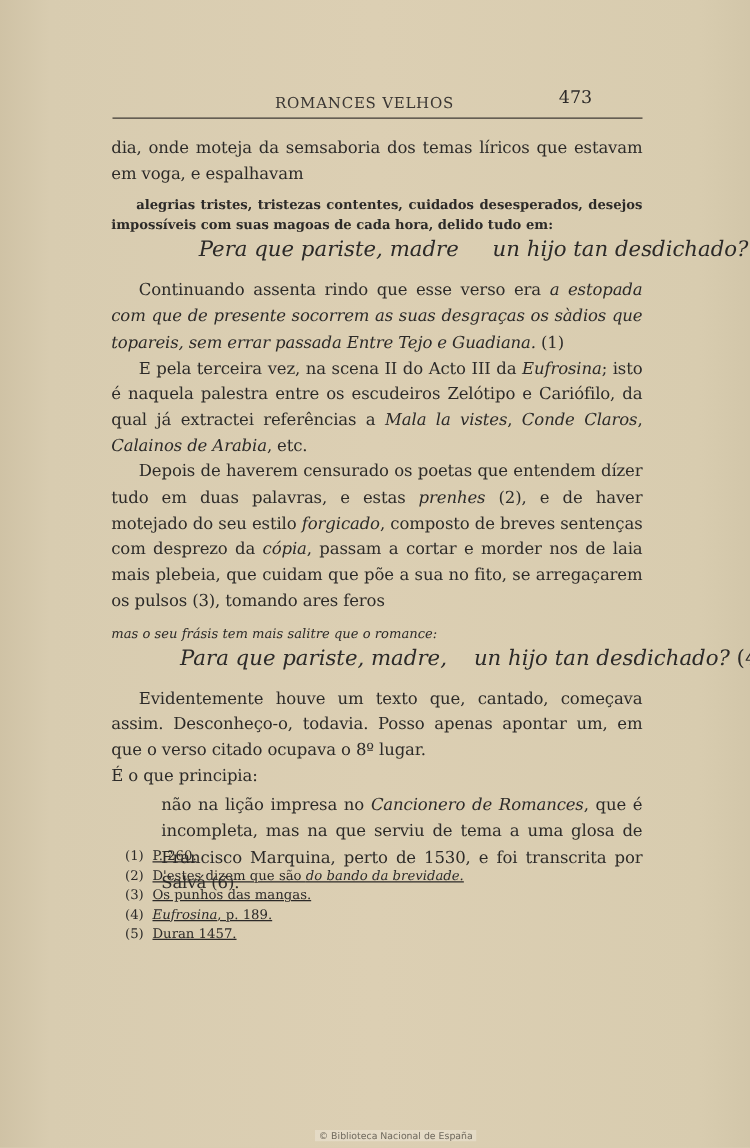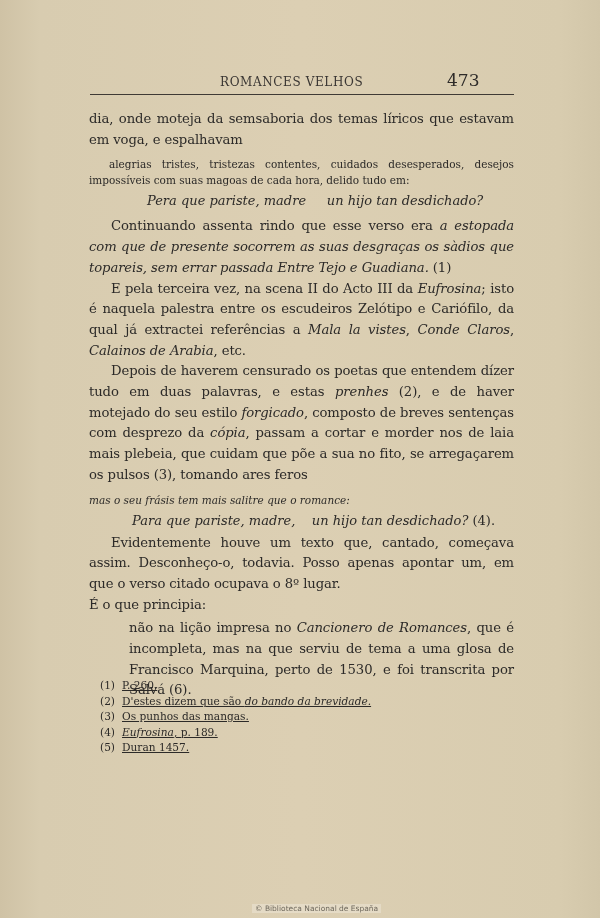--- a/index.html
+++ b/index.html
@@ -13,36 +13,36 @@
   }
   .page { position: absolute; left: 12px; top: 0; width: 600px; height: 840px; }
   .header {
     position: absolute; left: 78px; top: 70px; width: 424px; height: 22px;
   }
   .running-head {
     position: absolute; left: 130px; top: 5px;
     font-family: "DejaVu Serif", serif; font-size: 12px; letter-spacing: 0.6px; color: #3a3633;
   }
   .page-number {
-    position: absolute; left: 357px; top: 0px; font-size: 17px; color: #2e2b29;
+    position: absolute; left: 357px; top: 0px; font-size: 14px; color: #2e2b29;
   }
   .header-rule {
     position: absolute; left: 78px; top: 94px; width: 424px; height: 1px; background: #3f3a35;
   }
   .body-text { position: absolute; left: 77px; top: 109px; width: 425px; }
   .p {
     font-size: 13.2px; line-height: 20.7px; text-align: justify; margin: 0;
     letter-spacing: -0.1px;
   }
   .indent { text-indent: 22px; }
   .small {
     font-size: 10.5px; line-height: 16px; margin: 0; text-align: justify;
   }
   .verse {
-    font-size: 13px; font-style: italic; margin: 0; line-height: 21px; white-space: pre;
+    font-size: 17px; font-style: italic; margin: 12px; line-height: 21px; white-space: pre;
   }
   i { font-style: italic; }
   .footnotes { position: absolute; left: 77px; top: 678px; width: 425px; }
   .fn { font-size: 10.6px; line-height: 15.6px; margin: 0; padding-left: 11px; text-decoration: underline; }
   .fn-num { display: inline-block; width: 22px; }
   .credit {
     position: absolute; left: 240px; top: 904px; font-family: "DejaVu Sans", sans-serif;
     font-size: 7.5px; color: #6e685c; background: rgba(255,255,255,0.25); padding: 0 3px;
   }
 </style>
@@ -53,21 +53,21 @@
 
   <div class="header">
     <span class="running-head">ROMANCES VELHOS</span>
     <span class="page-number">473</span>
   </div>
   <div class="header-rule"></div>
 
   <div class="body-text">
     <p class="p">dia, onde moteja da semsaboria dos temas líricos que estavam em voga, e espalhavam</p>
 
-    <p class="small" style="text-indent:20px; margin-top:6px;">alegrias tristes, tristezas contentes, cuidados desesperados, desejos impossíveis com suas magoas de cada hora, delido tudo em:</p>
+    <p class="small" style="text-indent:20px; margin-top:6px;font-weight:bold;">alegrias tristes, tristezas contentes, cuidados desesperados, desejos impossíveis com suas magoas de cada hora, delido tudo em:</p>
 
     <p class="verse" style="padding-left:58px; margin-top:2px;"><span>Pera que pariste, madre</span>     <span>un hijo tan desdichado?</span></p>
 
     <p class="p indent" style="margin-top:5px;"><span>Continuando assenta rindo que esse verso era </span><i>a estopada com que de presente socorrem as suas desgraças os sàdios que topareis, sem errar passada Entre Tejo e Guadiana.</i><span> (1)</span></p>
 
     <p class="p indent"><span>E pela terceira vez, na scena II do Acto III da </span><i>Eufrosina</i><span>; isto é naquela palestra entre os escudeiros Zelótipo e Cariófilo, da qual já extractei referências a </span><i>Mala la vistes</i><span>, </span><i>Conde Claros</i><span>, </span><i>Calainos de Arabia</i><span>, etc.</span></p>
 
     <p class="p indent"><span>Depois de haverem censurado os poetas que entendem dízer tudo em duas palavras, e estas </span><i>prenhes</i><span> (2), e de haver motejado do seu estilo </span><i>forgicado</i><span>, composto de breves sentenças com desprezo da </span><i>cópia</i><span>, passam a cortar e morder nos de laia mais plebeia, que cuidam que põe a sua no fito, se arregaçarem os pulsos (3), tomando ares feros</span></p>
 
     <p class="small" style="font-style:italic; margin-top:6px;">mas o seu frásis tem mais salitre que o romance:</p>

